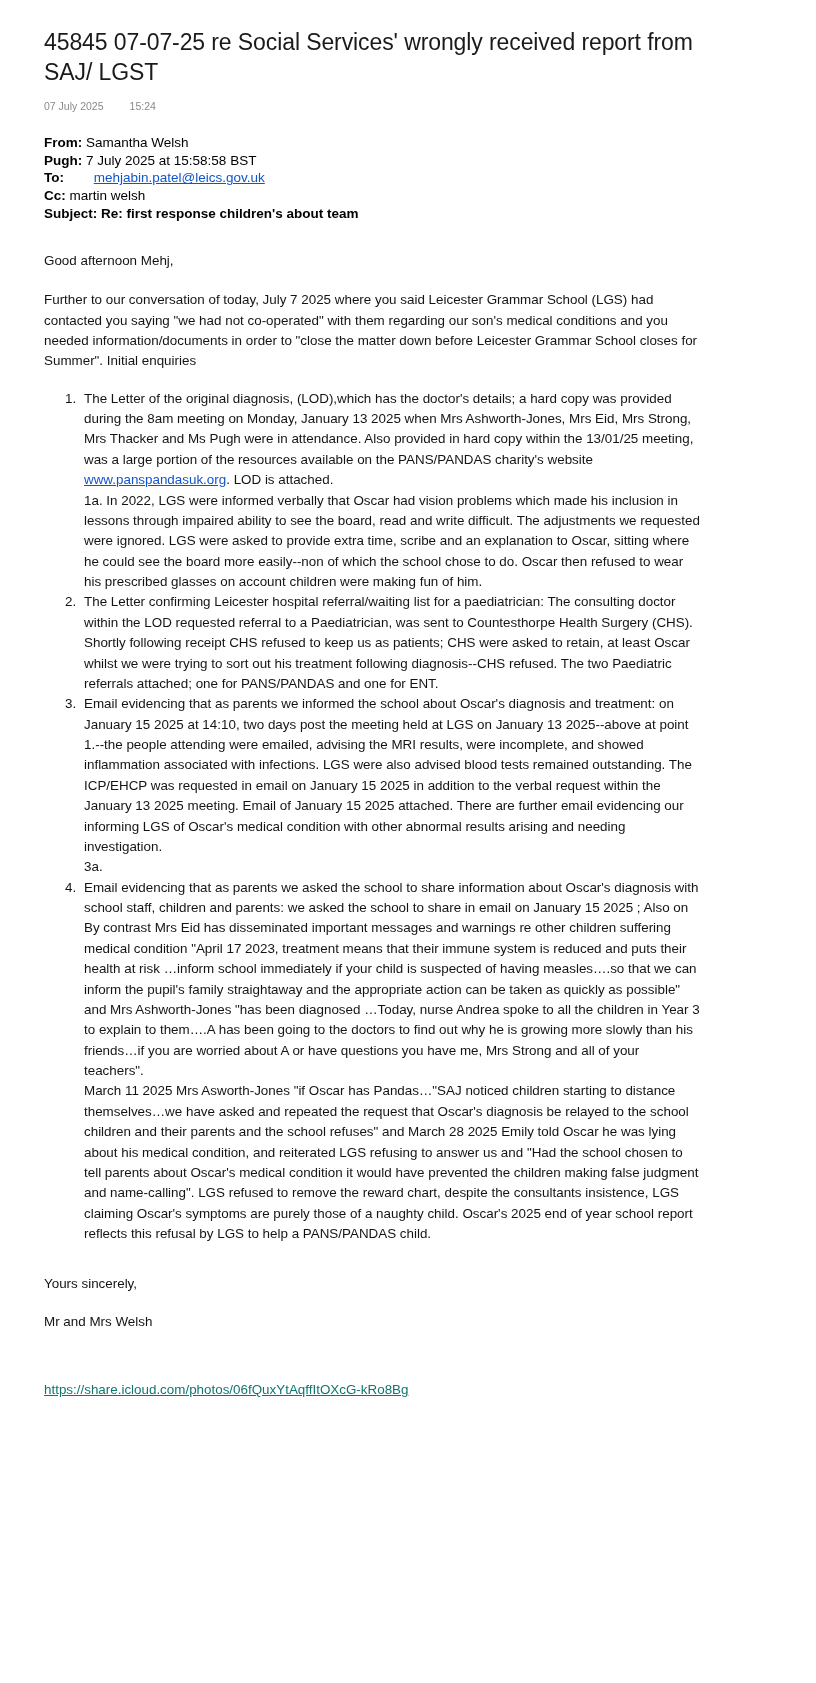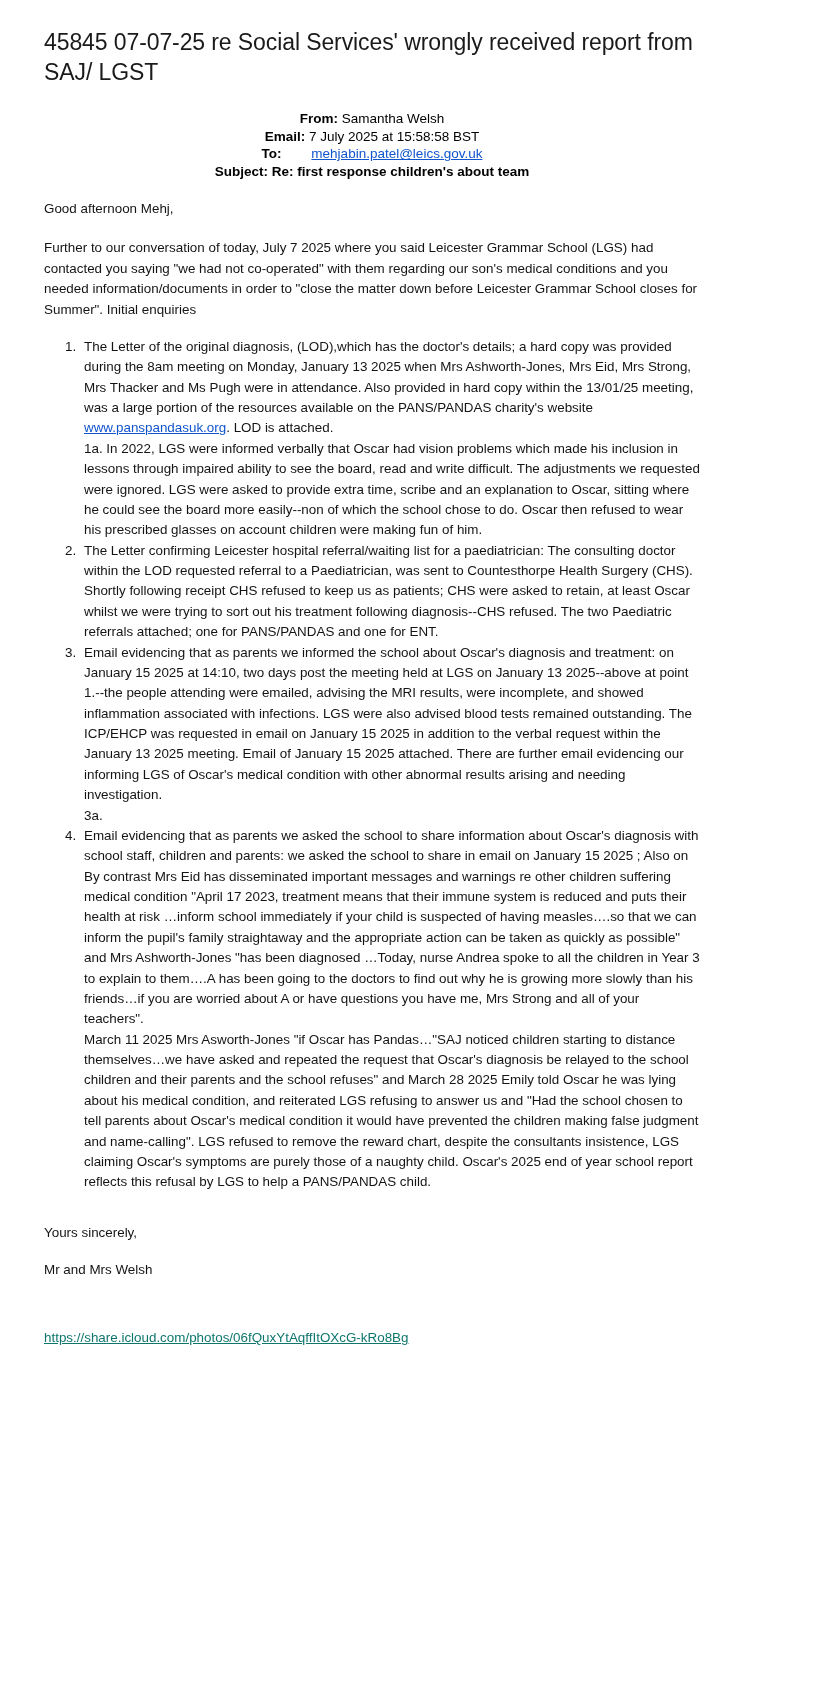--- a/index.html
+++ b/index.html
@@ -38,32 +38,32 @@
     gap: 26px;
   }
 
   
   .email-head {
     margin-top: 22px;
     font-size: 13.5px;
     line-height: 1.32;
     color: #000;
   }
-  .email-head .row { white-space: nowrap; text-align: center; }
+  .email-head .row { white-space: nowrap; }
   .email-head .lbl { font-weight: bold; }
   .email-head a.addr {
     color: #1155cc;
     text-decoration: underline;
     margin-left: 26px;
   }
   .subject-row { font-weight: bold; }
 
   
   .body-wrap {
-    margin-top: 18px;
+    margin-top: 28px;
     font-size: 13.4px;
     line-height: 1.52;
     color: #141414;
   }
   .para { margin: 0 0 17px 0; }
   .salutation { margin-bottom: 19px; }
 
   ol.main-list {
     margin: 0 0 0 0;
     padding-left: 36px;
@@ -101,33 +101,41 @@
     word-break: break-all;
   }
 </style>
 </head>
 <body>
 
 <div class="page">
 
   <h1 class="doc-title">45845 07-07-25 re Social Services' wrongly received report from SAJ/ LGST</h1>
 
+  <div class="meta-line">
+    <span>07 July 2025</span>
+    <span>15:24</span>
+  </div>
 
   <div class="email-head">
     <div class="row">
       <span class="lbl">From:</span>
       <span>Samantha Welsh</span>
     </div>
     <div class="row">
-      <span class="lbl">Email:</span>
+      <span class="lbl">Pugh:</span>
       <span>7 July 2025 at 15:58:58 BST</span>
     </div>
     <div class="row">
       <span class="lbl">To:</span>
       <a class="addr" href="#">mehjabin.patel@leics.gov.uk</a>
+    </div>
+    <div class="row">
+      <span class="lbl">Cc:</span>
+      <span>martin welsh</span>
     </div>
     <div class="row subject-row">
       <span class="lbl">Subject:</span>
       <span>Re: first response children's about team</span>
     </div>
   </div>
 
   <div class="body-wrap">
 
     <p class="para salutation">Good afternoon Mehj,</p>

